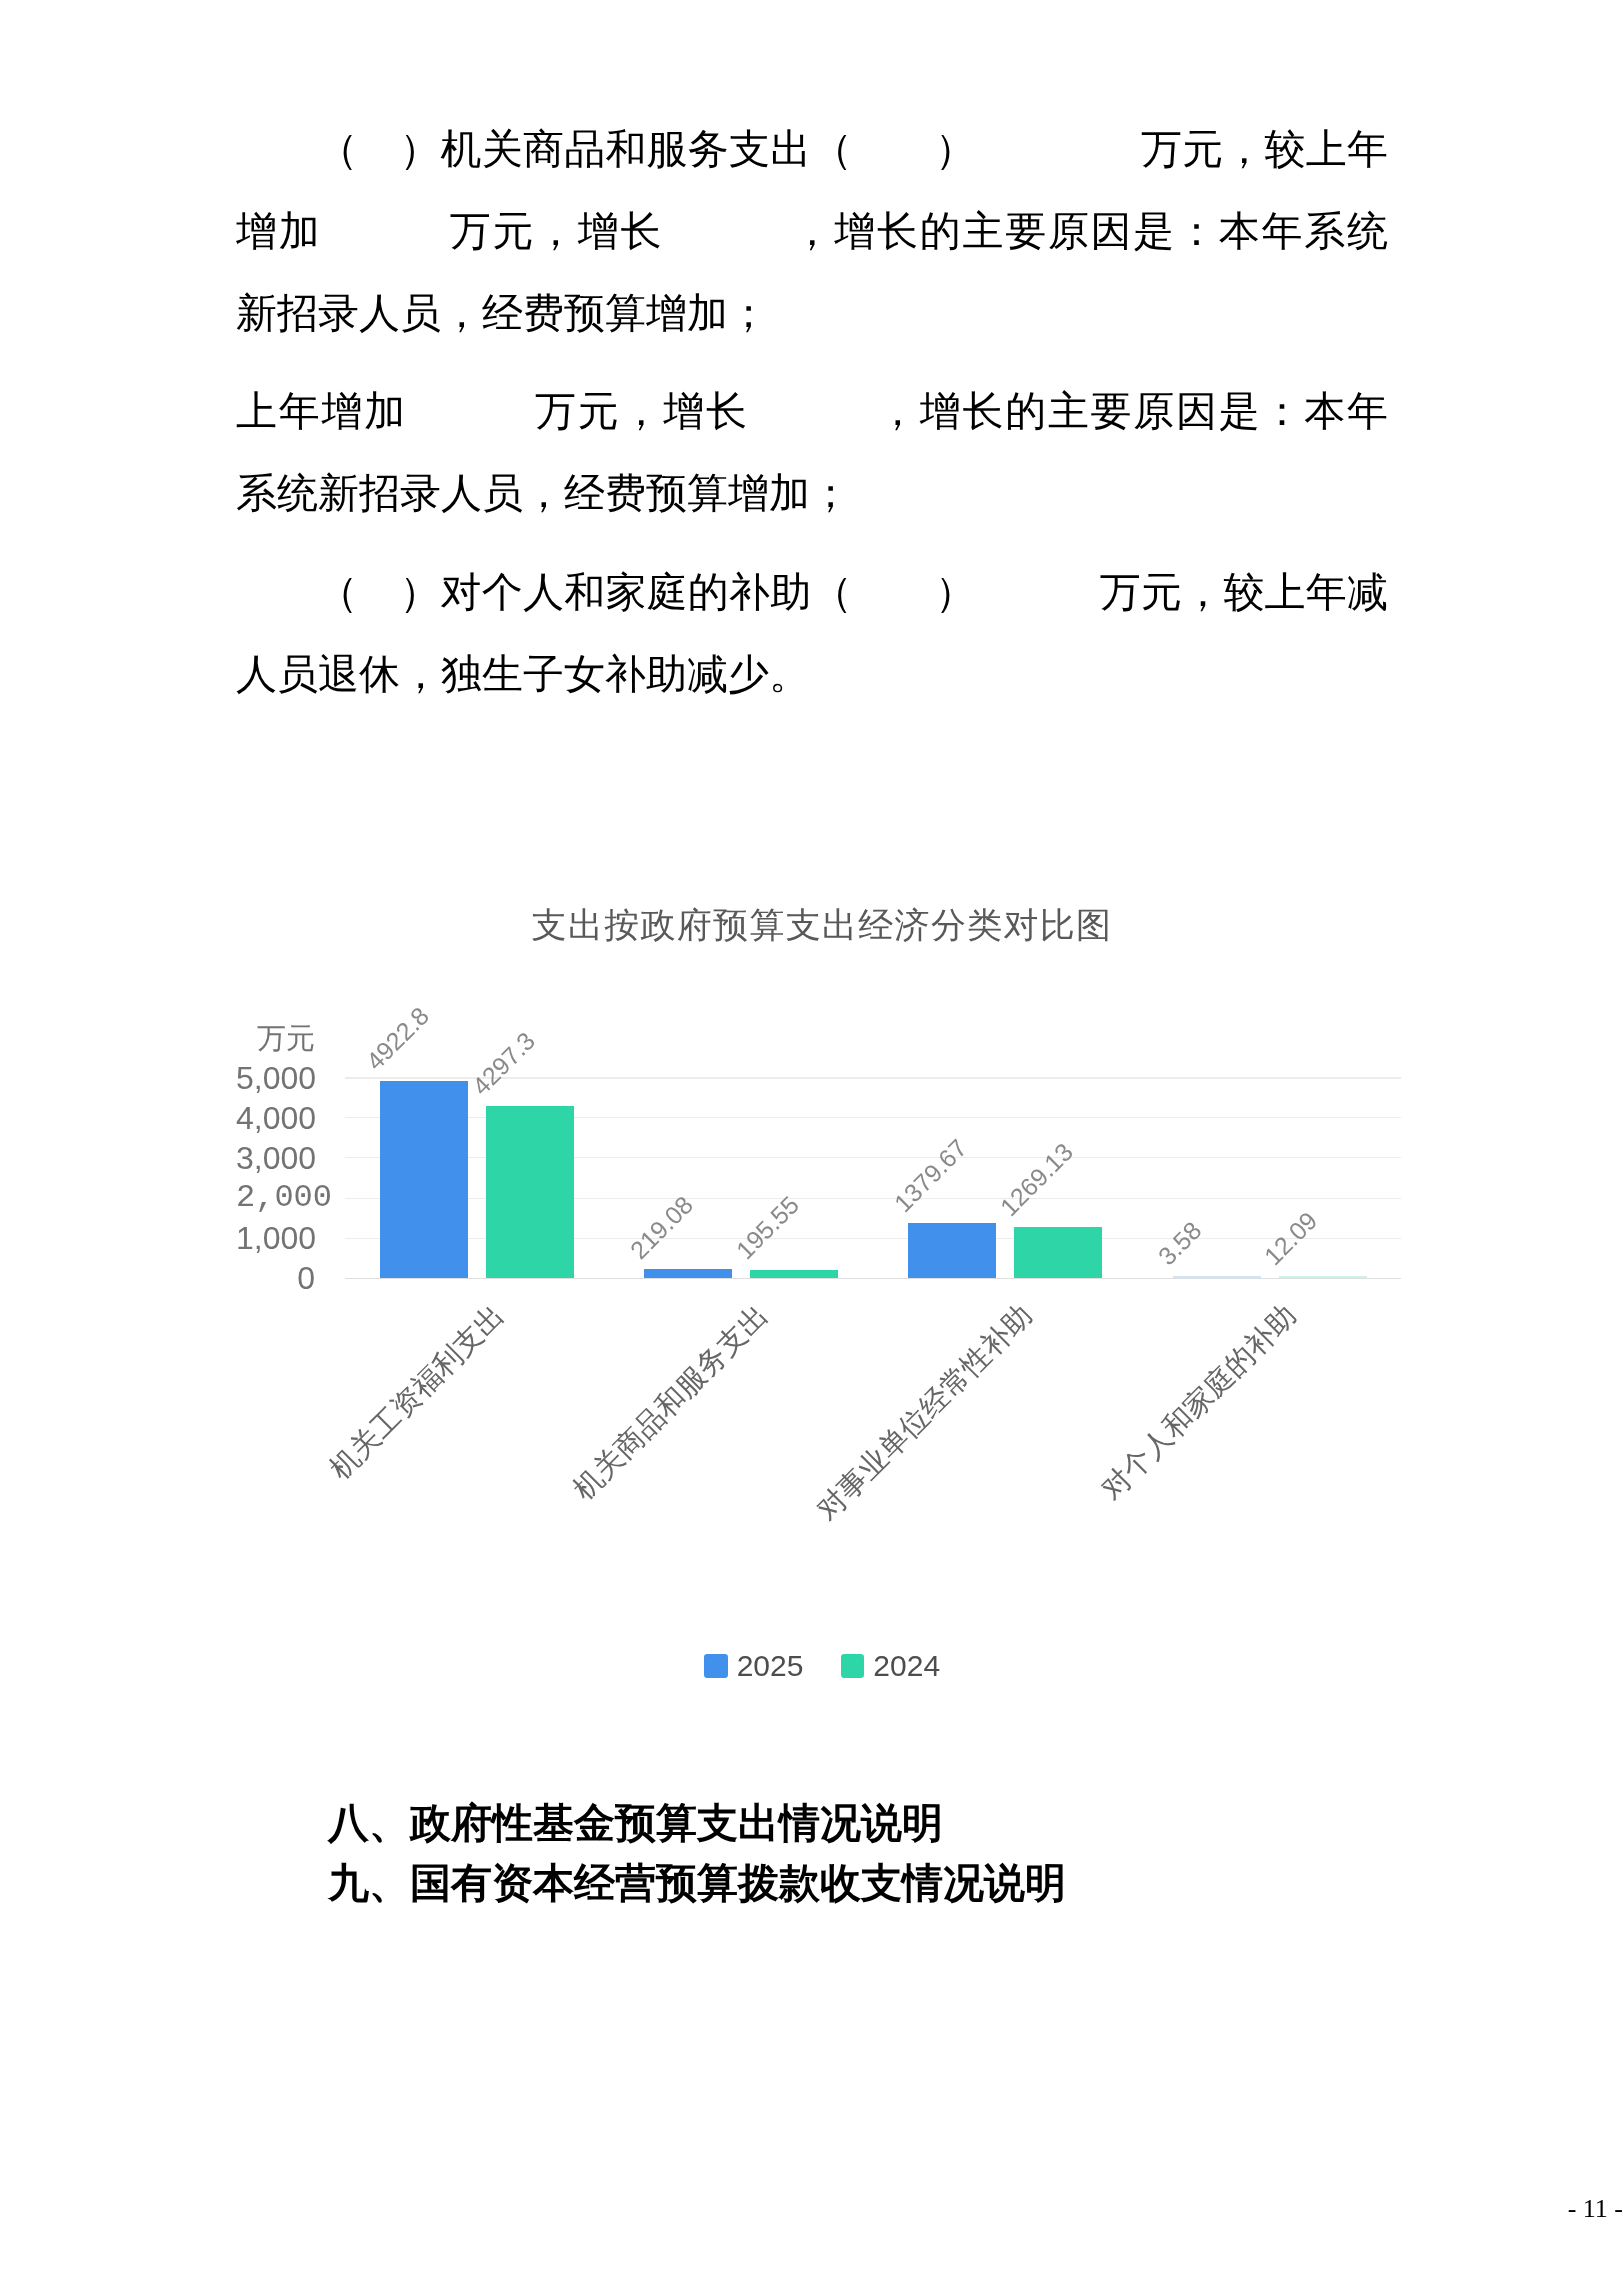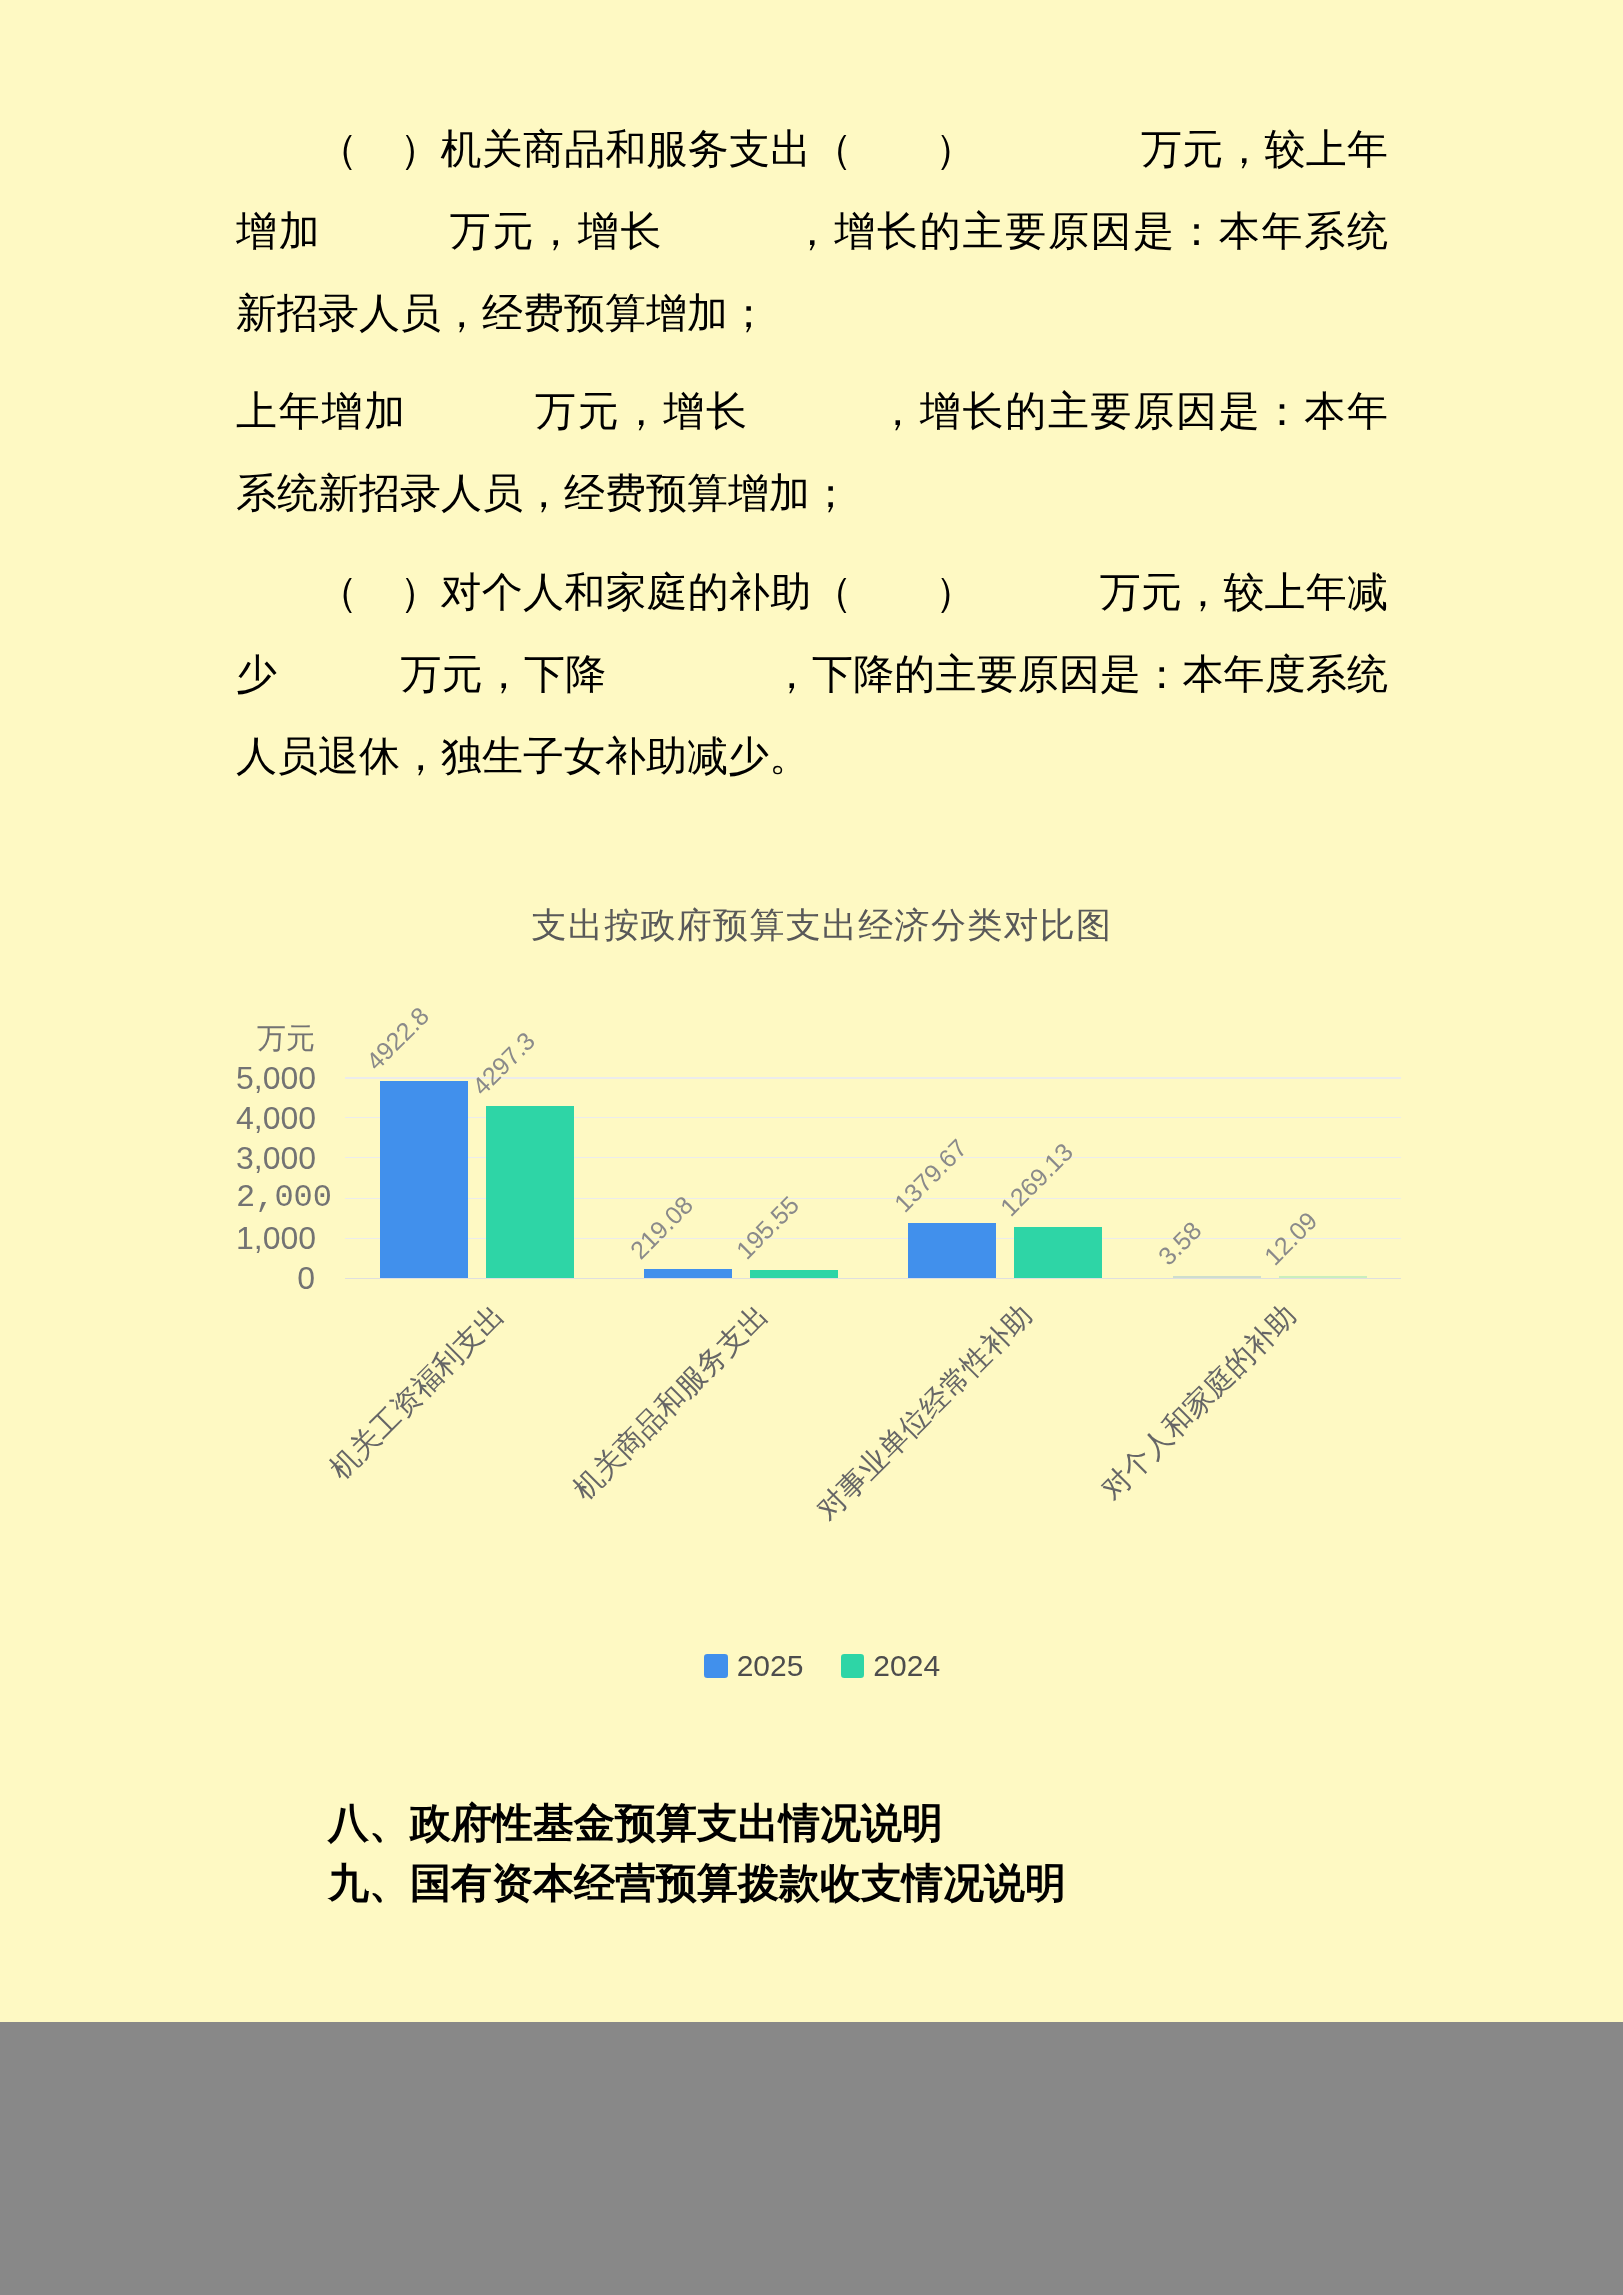--- a/index.html
+++ b/index.html
@@ -1,16 +1,16 @@
 <!DOCTYPE html>
 <html style="font-size:10.5px"><head>
 <meta charset="utf-8">
 <style>
   html,body{margin:0;padding:0;background:#888;}
-  .page{position:relative;width:1623px;height:2022px;background:#fef9c3;overflow:hidden;
+  .page{position:relative;width:1623px;height:2295px;background:#ffffff;overflow:hidden;
         font-family:"Liberation Serif","DejaVu Serif",serif;color:#000;}
 
   
   .text-block{position:absolute;left:236px;top:108px;width:1152px;}
   .para{margin:0 0 16.4px 0;}
   .line{font-size:41px;line-height:82px;white-space:pre-wrap;}
   .line.just{text-align:justify;text-align-last:justify;}
   .line.indent{text-indent:81px;}
 
   
@@ -55,21 +55,20 @@
       <div class="line just indent">（　）机关商品和服务支出（　　）　　　　万元，较上年</div>
       <div class="line just">增加　　　万元，增长　　　，增长的主要原因是：本年系统</div>
       <div class="line">新招录人员，经费预算增加；</div>
     </div>
     <div class="para">
       <div class="line just">上年增加　　　万元，增长　　　，增长的主要原因是：本年</div>
       <div class="line">系统新招录人员，经费预算增加；</div>
     </div>
     <div class="para">
       <div class="line just indent">（　）对个人和家庭的补助（　　）　　　万元，较上年减</div>
-      <div class="line just">少　　　万元，下降　　　　，下降的主要原因是：本年度系统</div>
       <div class="line">人员退休，独生子女补助减少。</div>
     </div>
   </div>
 
   <div class="chart">
     <div class="chart-title">支出按政府预算支出经济分类对比图</div>
     <div class="chart-unit">万元</div>
     <div class="y-axis">
         <div class="y-tick" style="top: -17px;">5,000</div>
         <div class="y-tick" style="top: 23px;">4,000</div>

